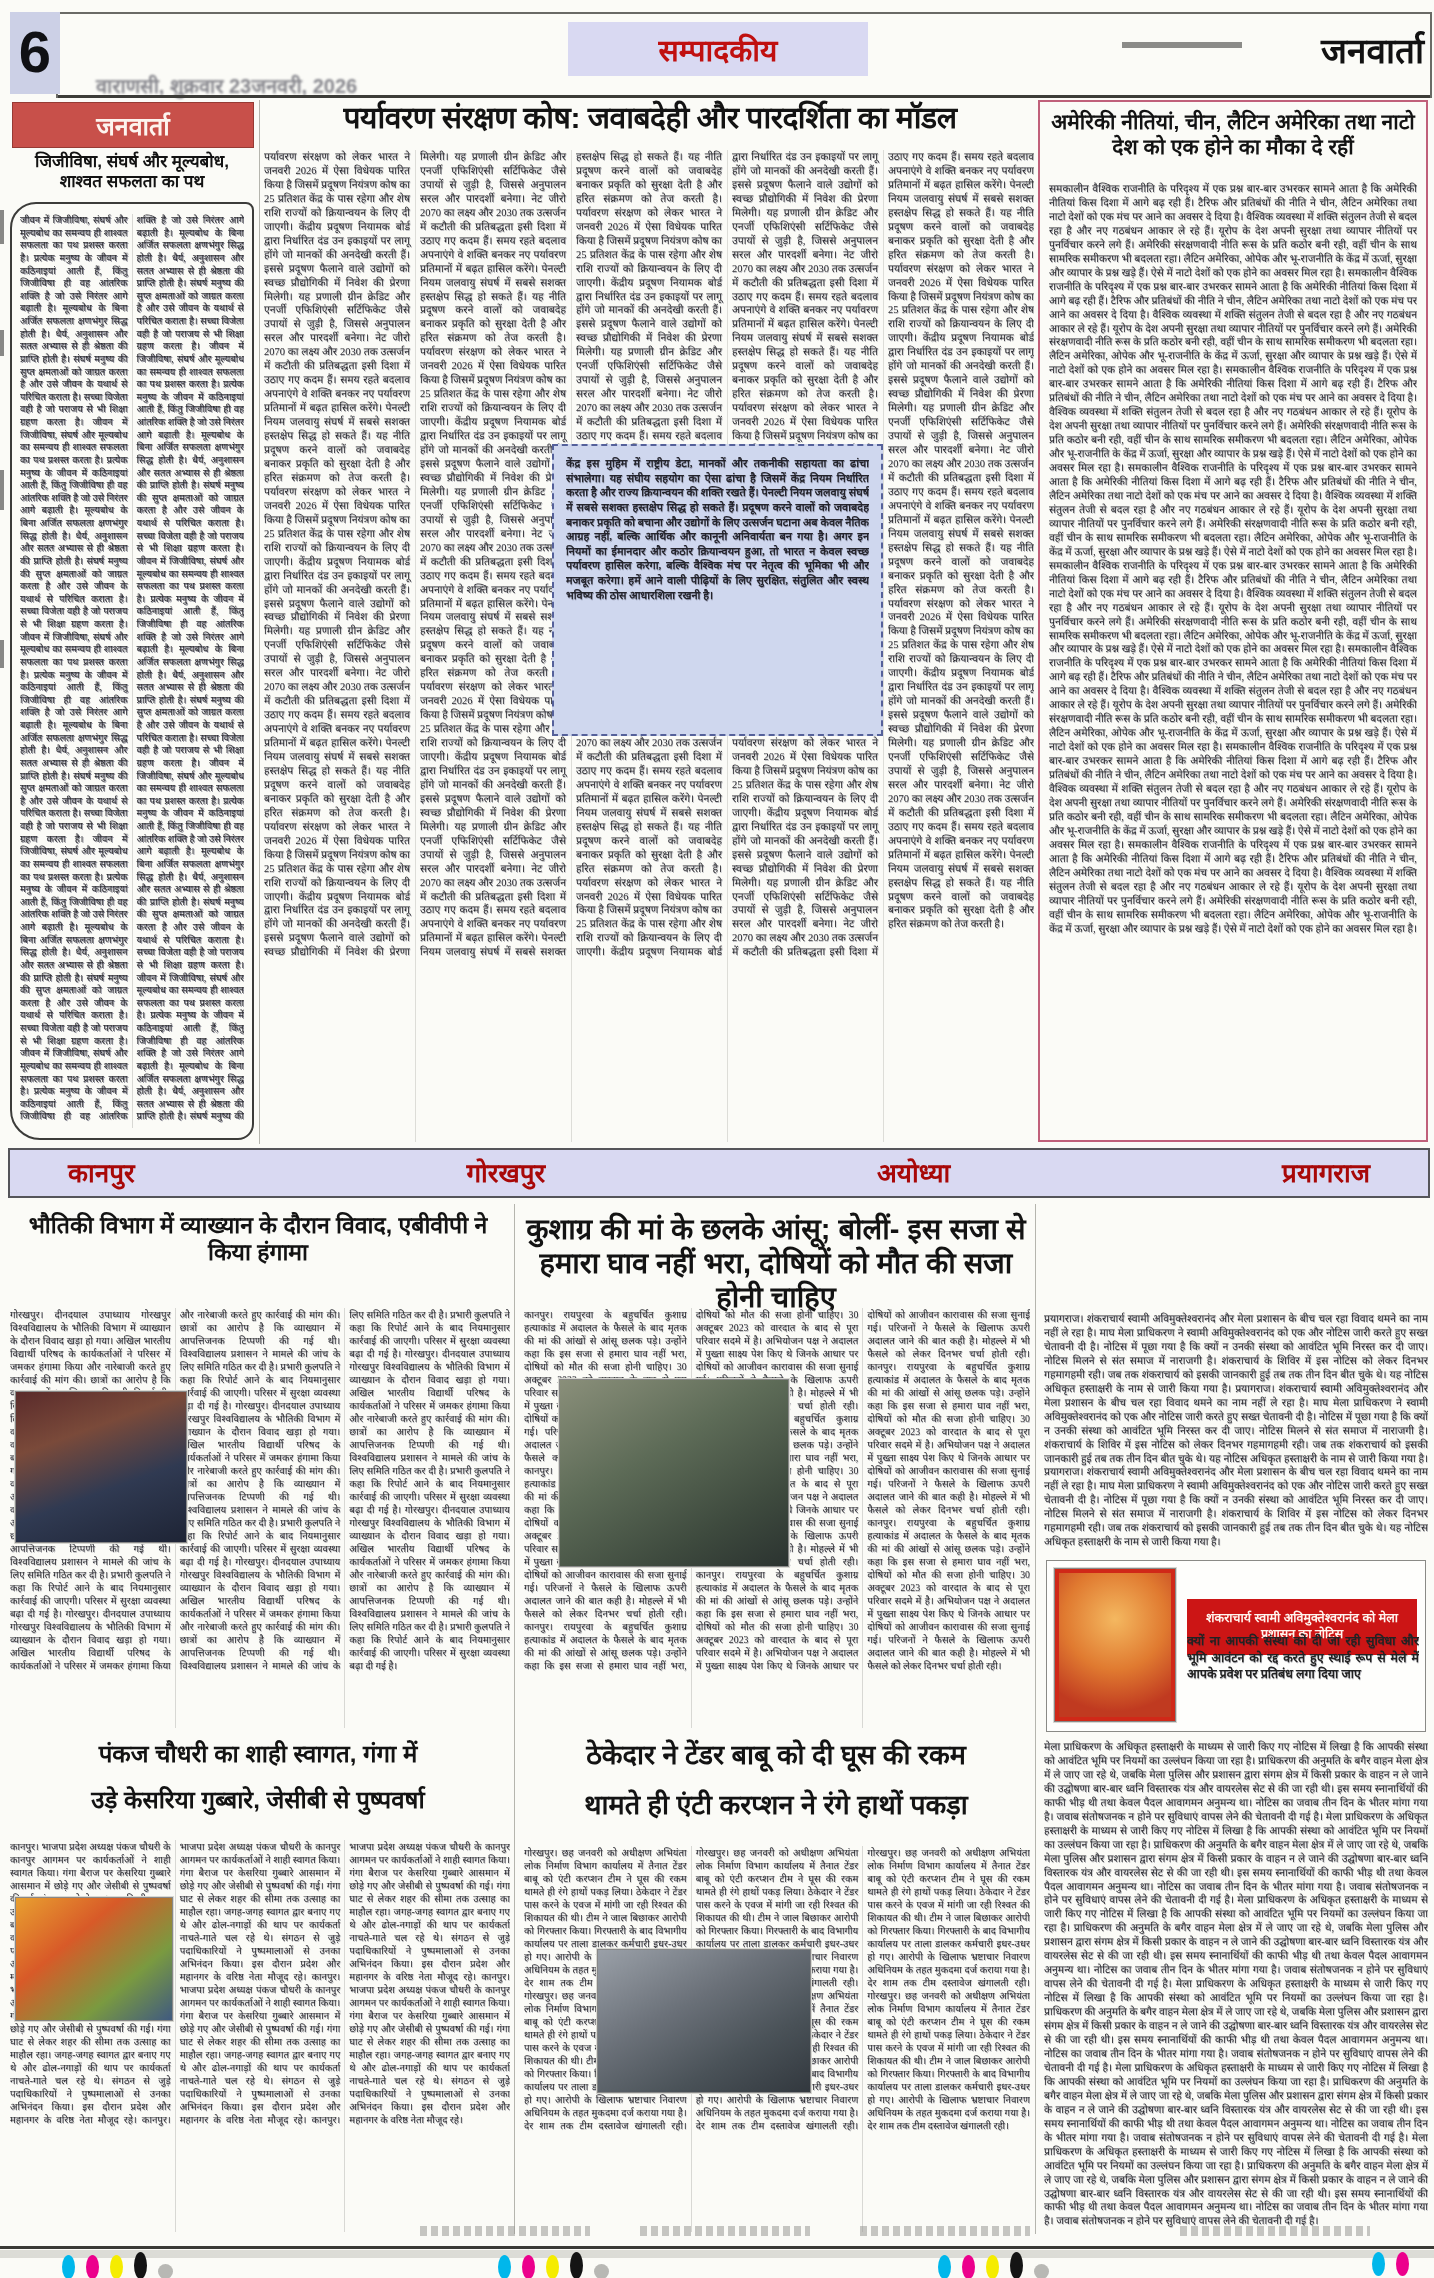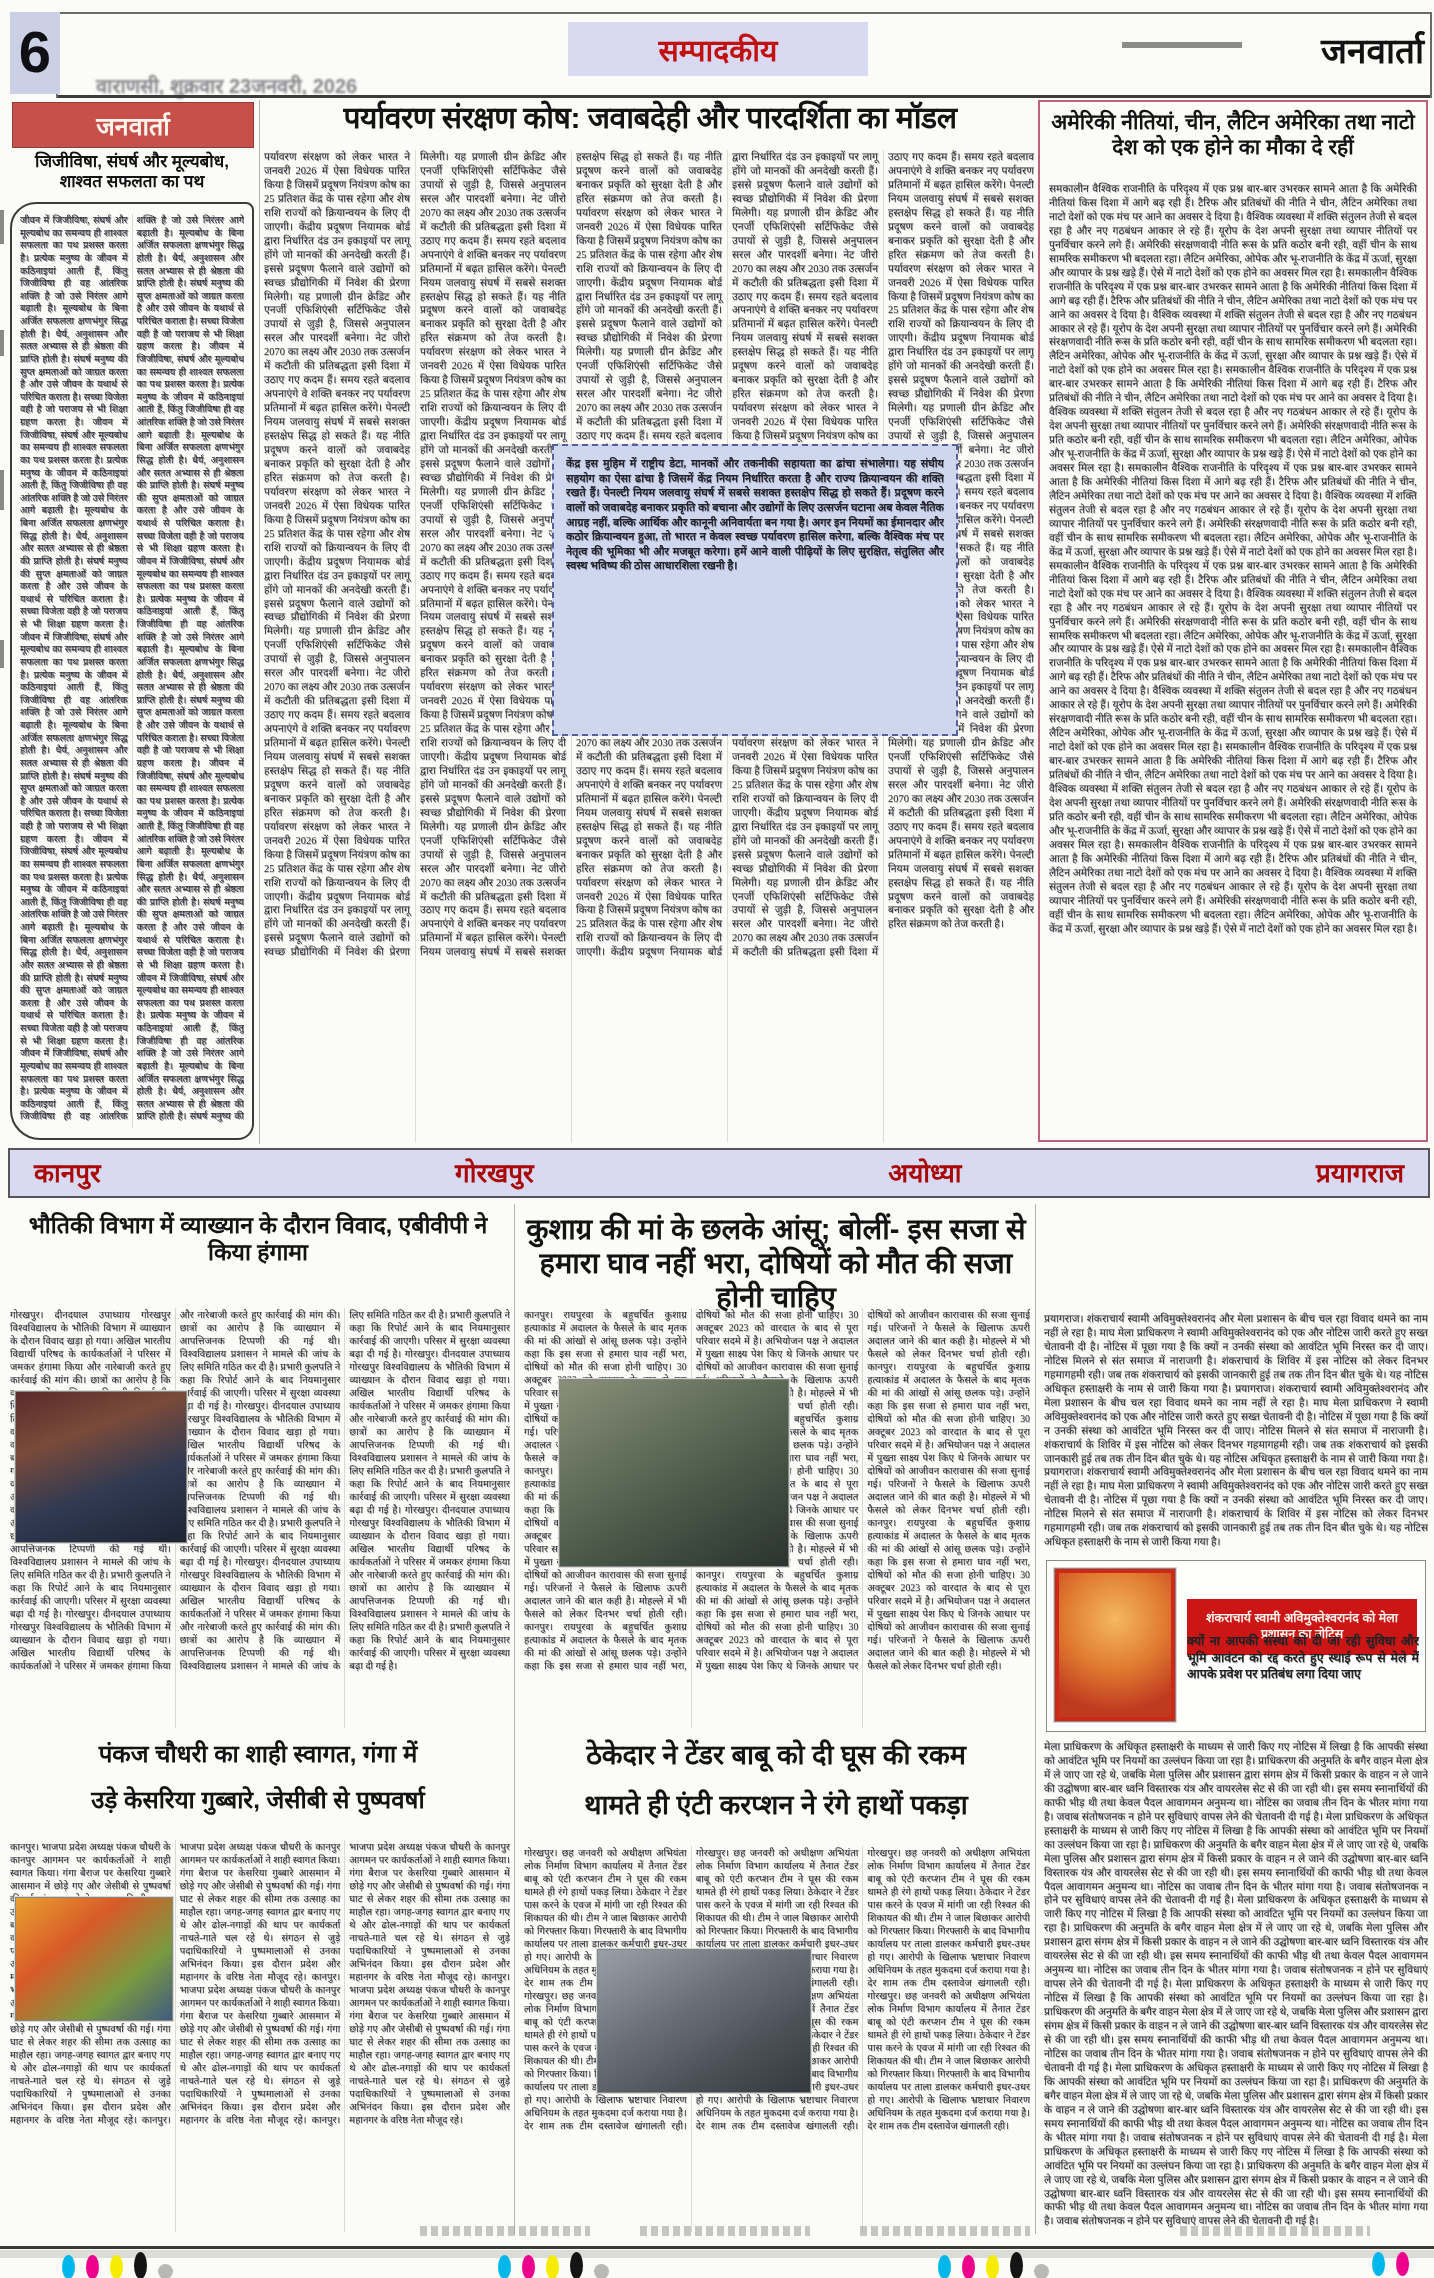--- a/index.html
+++ b/index.html
@@ -64,33 +64,33 @@
               border-radius:26px 8px 16px 30px;padding:10px 8px;box-sizing:border-box;">
     <div class="body-text heavy cols2" style="height:100%;font-size:9.5px;">जीवन में जिजीविषा, संघर्ष और मूल्यबोध का समन्वय ही शाश्वत सफलता का पथ प्रशस्त करता है। प्रत्येक मनुष्य के जीवन में कठिनाइयां आती हैं, किंतु जिजीविषा ही वह आंतरिक शक्ति है जो उसे निरंतर आगे बढ़ाती है। मूल्यबोध के बिना अर्जित सफलता क्षणभंगुर सिद्ध होती है। धैर्य, अनुशासन और सतत अभ्यास से ही श्रेष्ठता की प्राप्ति होती है। संघर्ष मनुष्य की सुप्त क्षमताओं को जाग्रत करता है और उसे जीवन के यथार्थ से परिचित कराता है। सच्चा विजेता वही है जो पराजय से भी शिक्षा ग्रहण करता है। जीवन में जिजीविषा, संघर्ष और मूल्यबोध का समन्वय ही शाश्वत सफलता का पथ प्रशस्त करता है। प्रत्येक मनुष्य के जीवन में कठिनाइयां आती हैं, किंतु जिजीविषा ही वह आंतरिक शक्ति है जो उसे निरंतर आगे बढ़ाती है। मूल्यबोध के बिना अर्जित सफलता क्षणभंगुर सिद्ध होती है। धैर्य, अनुशासन और सतत अभ्यास से ही श्रेष्ठता की प्राप्ति होती है। संघर्ष मनुष्य की सुप्त क्षमताओं को जाग्रत करता है और उसे जीवन के यथार्थ से परिचित कराता है। सच्चा विजेता वही है जो पराजय से भी शिक्षा ग्रहण करता है। जीवन में जिजीविषा, संघर्ष और मूल्यबोध का समन्वय ही शाश्वत सफलता का पथ प्रशस्त करता है। प्रत्येक मनुष्य के जीवन में कठिनाइयां आती हैं, किंतु जिजीविषा ही वह आंतरिक शक्ति है जो उसे निरंतर आगे बढ़ाती है। मूल्यबोध के बिना अर्जित सफलता क्षणभंगुर सिद्ध होती है। धैर्य, अनुशासन और सतत अभ्यास से ही श्रेष्ठता की प्राप्ति होती है। संघर्ष मनुष्य की सुप्त क्षमताओं को जाग्रत करता है और उसे जीवन के यथार्थ से परिचित कराता है। सच्चा विजेता वही है जो पराजय से भी शिक्षा ग्रहण करता है। जीवन में जिजीविषा, संघर्ष और मूल्यबोध का समन्वय ही शाश्वत सफलता का पथ प्रशस्त करता है। प्रत्येक मनुष्य के जीवन में कठिनाइयां आती हैं, किंतु जिजीविषा ही वह आंतरिक शक्ति है जो उसे निरंतर आगे बढ़ाती है। मूल्यबोध के बिना अर्जित सफलता क्षणभंगुर सिद्ध होती है। धैर्य, अनुशासन और सतत अभ्यास से ही श्रेष्ठता की प्राप्ति होती है। संघर्ष मनुष्य की सुप्त क्षमताओं को जाग्रत करता है और उसे जीवन के यथार्थ से परिचित कराता है। सच्चा विजेता वही है जो पराजय से भी शिक्षा ग्रहण करता है। जीवन में जिजीविषा, संघर्ष और मूल्यबोध का समन्वय ही शाश्वत सफलता का पथ प्रशस्त करता है। प्रत्येक मनुष्य के जीवन में कठिनाइयां आती हैं, किंतु जिजीविषा ही वह आंतरिक शक्ति है जो उसे निरंतर आगे बढ़ाती है। मूल्यबोध के बिना अर्जित सफलता क्षणभंगुर सिद्ध होती है। धैर्य, अनुशासन और सतत अभ्यास से ही श्रेष्ठता की प्राप्ति होती है। संघर्ष मनुष्य की सुप्त क्षमताओं को जाग्रत करता है और उसे जीवन के यथार्थ से परिचित कराता है। सच्चा विजेता वही है जो पराजय से भी शिक्षा ग्रहण करता है। जीवन में जिजीविषा, संघर्ष और मूल्यबोध का समन्वय ही शाश्वत सफलता का पथ प्रशस्त करता है। प्रत्येक मनुष्य के जीवन में कठिनाइयां आती हैं, किंतु जिजीविषा ही वह आंतरिक शक्ति है जो उसे निरंतर आगे बढ़ाती है। मूल्यबोध के बिना अर्जित सफलता क्षणभंगुर सिद्ध होती है। धैर्य, अनुशासन और सतत अभ्यास से ही श्रेष्ठता की प्राप्ति होती है। संघर्ष मनुष्य की सुप्त क्षमताओं को जाग्रत करता है और उसे जीवन के यथार्थ से परिचित कराता है। सच्चा विजेता वही है जो पराजय से भी शिक्षा ग्रहण करता है। जीवन में जिजीविषा, संघर्ष और मूल्यबोध का समन्वय ही शाश्वत सफलता का पथ प्रशस्त करता है। प्रत्येक मनुष्य के जीवन में कठिनाइयां आती हैं, किंतु जिजीविषा ही वह आंतरिक शक्ति है जो उसे निरंतर आगे बढ़ाती है। मूल्यबोध के बिना अर्जित सफलता क्षणभंगुर सिद्ध होती है। धैर्य, अनुशासन और सतत अभ्यास से ही श्रेष्ठता की प्राप्ति होती है। संघर्ष मनुष्य की सुप्त क्षमताओं को जाग्रत करता है और उसे जीवन के यथार्थ से परिचित कराता है। सच्चा विजेता वही है जो पराजय से भी शिक्षा ग्रहण करता है। जीवन में जिजीविषा, संघर्ष और मूल्यबोध का समन्वय ही शाश्वत सफलता का पथ प्रशस्त करता है। प्रत्येक मनुष्य के जीवन में कठिनाइयां आती हैं, किंतु जिजीविषा ही वह आंतरिक शक्ति है जो उसे निरंतर आगे बढ़ाती है। मूल्यबोध के बिना अर्जित सफलता क्षणभंगुर सिद्ध होती है। धैर्य, अनुशासन और सतत अभ्यास से ही श्रेष्ठता की प्राप्ति होती है। संघर्ष मनुष्य की सुप्त क्षमताओं को जाग्रत करता है और उसे जीवन के यथार्थ से परिचित कराता है। सच्चा विजेता वही है जो पराजय से भी शिक्षा ग्रहण करता है। जीवन में जिजीविषा, संघर्ष और मूल्यबोध का समन्वय ही शाश्वत सफलता का पथ प्रशस्त करता है। प्रत्येक मनुष्य के जीवन में कठिनाइयां आती हैं, किंतु जिजीविषा ही वह आंतरिक शक्ति है जो उसे निरंतर आगे बढ़ाती है। मूल्यबोध के बिना अर्जित सफलता क्षणभंगुर सिद्ध होती है। धैर्य, अनुशासन और सतत अभ्यास से ही श्रेष्ठता की प्राप्ति होती है। संघर्ष मनुष्य की सुप्त क्षमताओं को जाग्रत करता है और उसे जीवन के यथार्थ से परिचित कराता है। सच्चा विजेता वही है जो पराजय से भी शिक्षा ग्रहण करता है।</div>
   </div>
 
   <div class="abs vline" style="left:259px;top:100px;height:1044px;"></div>
 
   <div class="abs hl" style="left:266px;top:100px;width:768px;height:44px;font-size:30px;letter-spacing:-.5px;">पर्यावरण संरक्षण कोष: जवाबदेही और पारदर्शिता का मॉडल</div>
 
   <div class="abs body-text cols5" style="left:264px;top:150px;width:770px;height:992px;">पर्यावरण संरक्षण को लेकर भारत ने जनवरी 2026 में ऐसा विधेयक पारित किया है जिसमें प्रदूषण नियंत्रण कोष का 25 प्रतिशत केंद्र के पास रहेगा और शेष राशि राज्यों को क्रियान्वयन के लिए दी जाएगी। केंद्रीय प्रदूषण नियामक बोर्ड द्वारा निर्धारित दंड उन इकाइयों पर लागू होंगे जो मानकों की अनदेखी करती हैं। इससे प्रदूषण फैलाने वाले उद्योगों को स्वच्छ प्रौद्योगिकी में निवेश की प्रेरणा मिलेगी। यह प्रणाली ग्रीन क्रेडिट और एनर्जी एफिशिएंसी सर्टिफिकेट जैसे उपायों से जुड़ी है, जिससे अनुपालन सरल और पारदर्शी बनेगा। नेट जीरो 2070 का लक्ष्य और 2030 तक उत्सर्जन में कटौती की प्रतिबद्धता इसी दिशा में उठाए गए कदम हैं। समय रहते बदलाव अपनाएंगे वे शक्ति बनकर नए पर्यावरण प्रतिमानों में बढ़त हासिल करेंगे। पेनल्टी नियम जलवायु संघर्ष में सबसे सशक्त हस्तक्षेप सिद्ध हो सकते हैं। यह नीति प्रदूषण करने वालों को जवाबदेह बनाकर प्रकृति को सुरक्षा देती है और हरित संक्रमण को तेज करती है। पर्यावरण संरक्षण को लेकर भारत ने जनवरी 2026 में ऐसा विधेयक पारित किया है जिसमें प्रदूषण नियंत्रण कोष का 25 प्रतिशत केंद्र के पास रहेगा और शेष राशि राज्यों को क्रियान्वयन के लिए दी जाएगी। केंद्रीय प्रदूषण नियामक बोर्ड द्वारा निर्धारित दंड उन इकाइयों पर लागू होंगे जो मानकों की अनदेखी करती हैं। इससे प्रदूषण फैलाने वाले उद्योगों को स्वच्छ प्रौद्योगिकी में निवेश की प्रेरणा मिलेगी। यह प्रणाली ग्रीन क्रेडिट और एनर्जी एफिशिएंसी सर्टिफिकेट जैसे उपायों से जुड़ी है, जिससे अनुपालन सरल और पारदर्शी बनेगा। नेट जीरो 2070 का लक्ष्य और 2030 तक उत्सर्जन में कटौती की प्रतिबद्धता इसी दिशा में उठाए गए कदम हैं। समय रहते बदलाव अपनाएंगे वे शक्ति बनकर नए पर्यावरण प्रतिमानों में बढ़त हासिल करेंगे। पेनल्टी नियम जलवायु संघर्ष में सबसे सशक्त हस्तक्षेप सिद्ध हो सकते हैं। यह नीति प्रदूषण करने वालों को जवाबदेह बनाकर प्रकृति को सुरक्षा देती है और हरित संक्रमण को तेज करती है। पर्यावरण संरक्षण को लेकर भारत ने जनवरी 2026 में ऐसा विधेयक पारित किया है जिसमें प्रदूषण नियंत्रण कोष का 25 प्रतिशत केंद्र के पास रहेगा और शेष राशि राज्यों को क्रियान्वयन के लिए दी जाएगी। केंद्रीय प्रदूषण नियामक बोर्ड द्वारा निर्धारित दंड उन इकाइयों पर लागू होंगे जो मानकों की अनदेखी करती हैं। इससे प्रदूषण फैलाने वाले उद्योगों को स्वच्छ प्रौद्योगिकी में निवेश की प्रेरणा मिलेगी। यह प्रणाली ग्रीन क्रेडिट और एनर्जी एफिशिएंसी सर्टिफिकेट जैसे उपायों से जुड़ी है, जिससे अनुपालन सरल और पारदर्शी बनेगा। नेट जीरो 2070 का लक्ष्य और 2030 तक उत्सर्जन में कटौती की प्रतिबद्धता इसी दिशा में उठाए गए कदम हैं। समय रहते बदलाव अपनाएंगे वे शक्ति बनकर नए पर्यावरण प्रतिमानों में बढ़त हासिल करेंगे। पेनल्टी नियम जलवायु संघर्ष में सबसे सशक्त हस्तक्षेप सिद्ध हो सकते हैं। यह नीति प्रदूषण करने वालों को जवाबदेह बनाकर प्रकृति को सुरक्षा देती है और हरित संक्रमण को तेज करती है। पर्यावरण संरक्षण को लेकर भारत ने जनवरी 2026 में ऐसा विधेयक पारित किया है जिसमें प्रदूषण नियंत्रण कोष का 25 प्रतिशत केंद्र के पास रहेगा और शेष राशि राज्यों को क्रियान्वयन के लिए दी जाएगी। केंद्रीय प्रदूषण नियामक बोर्ड द्वारा निर्धारित दंड उन इकाइयों पर लागू होंगे जो मानकों की अनदेखी करती हैं। इससे प्रदूषण फैलाने वाले उद्योगों को स्वच्छ प्रौद्योगिकी में निवेश की प्रेरणा मिलेगी। यह प्रणाली ग्रीन क्रेडिट और एनर्जी एफिशिएंसी सर्टिफिकेट जैसे उपायों से जुड़ी है, जिससे अनुपालन सरल और पारदर्शी बनेगा। नेट जीरो 2070 का लक्ष्य और 2030 तक उत्सर्जन में कटौती की प्रतिबद्धता इसी दिशा में उठाए गए कदम हैं। समय रहते बदलाव अपनाएंगे वे शक्ति बनकर नए पर्यावरण प्रतिमानों में बढ़त हासिल करेंगे। पेनल्टी नियम जलवायु संघर्ष में सबसे सशक्त हस्तक्षेप सिद्ध हो सकते हैं। यह नीति प्रदूषण करने वालों को जवाबदेह बनाकर प्रकृति को सुरक्षा देती है और हरित संक्रमण को तेज करती है। पर्यावरण संरक्षण को लेकर भारत ने जनवरी 2026 में ऐसा विधेयक पारित किया है जिसमें प्रदूषण नियंत्रण कोष का 25 प्रतिशत केंद्र के पास रहेगा और शेष राशि राज्यों को क्रियान्वयन के लिए दी जाएगी। केंद्रीय प्रदूषण नियामक बोर्ड द्वारा निर्धारित दंड उन इकाइयों पर लागू होंगे जो मानकों की अनदेखी करती हैं। इससे प्रदूषण फैलाने वाले उद्योगों को स्वच्छ प्रौद्योगिकी में निवेश की प्रेरणा मिलेगी। यह प्रणाली ग्रीन क्रेडिट और एनर्जी एफिशिएंसी सर्टिफिकेट जैसे उपायों से जुड़ी है, जिससे अनुपालन सरल और पारदर्शी बनेगा। नेट जीरो 2070 का लक्ष्य और 2030 तक उत्सर्जन में कटौती की प्रतिबद्धता इसी दिशा में उठाए गए कदम हैं। समय रहते बदलाव अपनाएंगे वे शक्ति बनकर नए पर्यावरण प्रतिमानों में बढ़त हासिल करेंगे। पेनल्टी नियम जलवायु संघर्ष में सबसे सशक्त हस्तक्षेप सिद्ध हो सकते हैं। यह नीति प्रदूषण करने वालों को जवाबदेह बनाकर प्रकृति को सुरक्षा देती है और हरित संक्रमण को तेज करती है। पर्यावरण संरक्षण को लेकर भारत ने जनवरी 2026 में ऐसा विधेयक पारित किया है जिसमें प्रदूषण नियंत्रण कोष का 25 प्रतिशत केंद्र के पास रहेगा और शेष राशि राज्यों को क्रियान्वयन के लिए दी जाएगी। केंद्रीय प्रदूषण नियामक बोर्ड द्वारा निर्धारित दंड उन इकाइयों पर लागू होंगे जो मानकों की अनदेखी करती हैं। इससे प्रदूषण फैलाने वाले उद्योगों को स्वच्छ प्रौद्योगिकी में निवेश की प्रेरणा मिलेगी। यह प्रणाली ग्रीन क्रेडिट और एनर्जी एफिशिएंसी सर्टिफिकेट जैसे उपायों से जुड़ी है, जिससे अनुपालन सरल और पारदर्शी बनेगा। नेट जीरो 2070 का लक्ष्य और 2030 तक उत्सर्जन में कटौती की प्रतिबद्धता इसी दिशा में उठाए गए कदम हैं। समय रहते बदलाव अपनाएंगे वे शक्ति बनकर नए पर्यावरण प्रतिमानों में बढ़त हासिल करेंगे। पेनल्टी नियम जलवायु संघर्ष में सबसे सशक्त हस्तक्षेप सिद्ध हो सकते हैं। यह नीति प्रदूषण करने वालों को जवाबदेह बनाकर प्रकृति को सुरक्षा देती है और हरित संक्रमण को तेज करती है। पर्यावरण संरक्षण को लेकर भारत ने जनवरी 2026 में ऐसा विधेयक पारित किया है जिसमें प्रदूषण नियंत्रण कोष का 25 प्रतिशत केंद्र के पास रहेगा और शेष राशि राज्यों को क्रियान्वयन के लिए दी जाएगी। केंद्रीय प्रदूषण नियामक बोर्ड द्वारा निर्धारित दंड उन इकाइयों पर लागू होंगे जो मानकों की अनदेखी करती हैं। इससे प्रदूषण फैलाने वाले उद्योगों को स्वच्छ प्रौद्योगिकी में निवेश की प्रेरणा मिलेगी। यह प्रणाली ग्रीन क्रेडिट और एनर्जी एफिशिएंसी सर्टिफिकेट जैसे उपायों से जुड़ी है, जिससे अनुपालन सरल और पारदर्शी बनेगा। नेट जीरो 2070 का लक्ष्य और 2030 तक उत्सर्जन में कटौती की प्रतिबद्धता इसी दिशा में उठाए गए कदम हैं। समय रहते बदलाव अपनाएंगे वे शक्ति बनकर नए पर्यावरण प्रतिमानों में बढ़त हासिल करेंगे। पेनल्टी नियम जलवायु संघर्ष में सबसे सशक्त हस्तक्षेप सिद्ध हो सकते हैं। यह नीति प्रदूषण करने वालों को जवाबदेह बनाकर प्रकृति को सुरक्षा देती है और हरित संक्रमण को तेज करती है। पर्यावरण संरक्षण को लेकर भारत ने जनवरी 2026 में ऐसा विधेयक पारित किया है जिसमें प्रदूषण नियंत्रण कोष का 25 प्रतिशत केंद्र के पास रहेगा और शेष राशि राज्यों को क्रियान्वयन के लिए दी जाएगी। केंद्रीय प्रदूषण नियामक बोर्ड द्वारा निर्धारित दंड उन इकाइयों पर लागू होंगे जो मानकों की अनदेखी करती हैं। इससे प्रदूषण फैलाने वाले उद्योगों को स्वच्छ प्रौद्योगिकी में निवेश की प्रेरणा मिलेगी। यह प्रणाली ग्रीन क्रेडिट और एनर्जी एफिशिएंसी सर्टिफिकेट जैसे उपायों से जुड़ी है, जिससे अनुपालन सरल और पारदर्शी बनेगा। नेट जीरो 2070 का लक्ष्य और 2030 तक उत्सर्जन में कटौती की प्रतिबद्धता इसी दिशा में उठाए गए कदम हैं। समय रहते बदलाव अपनाएंगे वे शक्ति बनकर नए पर्यावरण प्रतिमानों में बढ़त हासिल करेंगे। पेनल्टी नियम जलवायु संघर्ष में सबसे सशक्त हस्तक्षेप सिद्ध हो सकते हैं। यह नीति प्रदूषण करने वालों को जवाबदेह बनाकर प्रकृति को सुरक्षा देती है और हरित संक्रमण को तेज करती है। पर्यावरण संरक्षण को लेकर भारत ने जनवरी 2026 में ऐसा विधेयक पारित किया है जिसमें प्रदूषण नियंत्रण कोष का 25 प्रतिशत केंद्र के पास रहेगा और शेष राशि राज्यों को क्रियान्वयन के लिए दी जाएगी। केंद्रीय प्रदूषण नियामक बोर्ड द्वारा निर्धारित दंड उन इकाइयों पर लागू होंगे जो मानकों की अनदेखी करती हैं। इससे प्रदूषण फैलाने वाले उद्योगों को स्वच्छ प्रौद्योगिकी में निवेश की प्रेरणा मिलेगी। यह प्रणाली ग्रीन क्रेडिट और एनर्जी एफिशिएंसी सर्टिफिकेट जैसे उपायों से जुड़ी है, जिससे अनुपालन सरल और पारदर्शी बनेगा। नेट जीरो 2070 का लक्ष्य और 2030 तक उत्सर्जन में कटौती की प्रतिबद्धता इसी दिशा में उठाए गए कदम हैं। समय रहते बदलाव अपनाएंगे वे शक्ति बनकर नए पर्यावरण प्रतिमानों में बढ़त हासिल करेंगे। पेनल्टी नियम जलवायु संघर्ष में सबसे सशक्त हस्तक्षेप सिद्ध हो सकते हैं। यह नीति प्रदूषण करने वालों को जवाबदेह बनाकर प्रकृति को सुरक्षा देती है और हरित संक्रमण को तेज करती है। पर्यावरण संरक्षण को लेकर भारत ने जनवरी 2026 में ऐसा विधेयक पारित किया है जिसमें प्रदूषण नियंत्रण कोष का 25 प्रतिशत केंद्र के पास रहेगा और शेष राशि राज्यों को क्रियान्वयन के लिए दी जाएगी। केंद्रीय प्रदूषण नियामक बोर्ड द्वारा निर्धारित दंड उन इकाइयों पर लागू होंगे जो मानकों की अनदेखी करती हैं। इससे प्रदूषण फैलाने वाले उद्योगों को स्वच्छ प्रौद्योगिकी में निवेश की प्रेरणा मिलेगी। यह प्रणाली ग्रीन क्रेडिट और एनर्जी एफिशिएंसी सर्टिफिकेट जैसे उपायों से जुड़ी है, जिससे अनुपालन सरल और पारदर्शी बनेगा। नेट जीरो 2070 का लक्ष्य और 2030 तक उत्सर्जन में कटौती की प्रतिबद्धता इसी दिशा में उठाए गए कदम हैं। समय रहते बदलाव अपनाएंगे वे शक्ति बनकर नए पर्यावरण प्रतिमानों में बढ़त हासिल करेंगे। पेनल्टी नियम जलवायु संघर्ष में सबसे सशक्त हस्तक्षेप सिद्ध हो सकते हैं। यह नीति प्रदूषण करने वालों को जवाबदेह बनाकर प्रकृति को सुरक्षा देती है और हरित संक्रमण को तेज करती है। पर्यावरण संरक्षण को लेकर भारत ने जनवरी 2026 में ऐसा विधेयक पारित किया है जिसमें प्रदूषण नियंत्रण कोष का 25 प्रतिशत केंद्र के पास रहेगा और शेष राशि राज्यों को क्रियान्वयन के लिए दी जाएगी। केंद्रीय प्रदूषण नियामक बोर्ड द्वारा निर्धारित दंड उन इकाइयों पर लागू होंगे जो मानकों की अनदेखी करती हैं। इससे प्रदूषण फैलाने वाले उद्योगों को स्वच्छ प्रौद्योगिकी में निवेश की प्रेरणा मिलेगी। यह प्रणाली ग्रीन क्रेडिट और एनर्जी एफिशिएंसी सर्टिफिकेट जैसे उपायों से जुड़ी है, जिससे अनुपालन सरल और पारदर्शी बनेगा। नेट जीरो 2070 का लक्ष्य और 2030 तक उत्सर्जन में कटौती की प्रतिबद्धता इसी दिशा में उठाए गए कदम हैं। समय रहते बदलाव अपनाएंगे वे शक्ति बनकर नए पर्यावरण प्रतिमानों में बढ़त हासिल करेंगे। पेनल्टी नियम जलवायु संघर्ष में सबसे सशक्त हस्तक्षेप सिद्ध हो सकते हैं। यह नीति प्रदूषण करने वालों को जवाबदेह बनाकर प्रकृति को सुरक्षा देती है और हरित संक्रमण को तेज करती है। पर्यावरण संरक्षण को लेकर भारत ने जनवरी 2026 में ऐसा विधेयक पारित किया है जिसमें प्रदूषण नियंत्रण कोष का 25 प्रतिशत केंद्र के पास रहेगा और शेष राशि राज्यों को क्रियान्वयन के लिए दी जाएगी। केंद्रीय प्रदूषण नियामक बोर्ड द्वारा निर्धारित दंड उन इकाइयों पर लागू होंगे जो मानकों की अनदेखी करती हैं। इससे प्रदूषण फैलाने वाले उद्योगों को स्वच्छ प्रौद्योगिकी में निवेश की प्रेरणा मिलेगी। यह प्रणाली ग्रीन क्रेडिट और एनर्जी एफिशिएंसी सर्टिफिकेट जैसे उपायों से जुड़ी है, जिससे अनुपालन सरल और पारदर्शी बनेगा। नेट जीरो 2070 का लक्ष्य और 2030 तक उत्सर्जन में कटौती की प्रतिबद्धता इसी दिशा में उठाए गए कदम हैं। समय रहते बदलाव अपनाएंगे वे शक्ति बनकर नए पर्यावरण प्रतिमानों में बढ़त हासिल करेंगे। पेनल्टी नियम जलवायु संघर्ष में सबसे सशक्त हस्तक्षेप सिद्ध हो सकते हैं। यह नीति प्रदूषण करने वालों को जवाबदेह बनाकर प्रकृति को सुरक्षा देती है और हरित संक्रमण को तेज करती है।</div>
 
-  <div class="abs" style="left:552px;top:444px;width:406px;height:292px;background:#cfd7ee;border:2px dashed #55619a;
+  <div class="abs" style="left:552px;top:444px;width:331px;height:292px;background:#cfd7ee;border:2px dashed #55619a;
               padding:10px 12px;box-sizing:border-box;">
     <div class="body-text" style="height:100%;font-size:11px;font-weight:700;color:#24242c;">केंद्र इस मुहिम में राष्ट्रीय डेटा, मानकों और तकनीकी सहायता का ढांचा संभालेगा। यह संघीय सहयोग का ऐसा ढांचा है जिसमें केंद्र नियम निर्धारित करता है और राज्य क्रियान्वयन की शक्ति रखते हैं। पेनल्टी नियम जलवायु संघर्ष में सबसे सशक्त हस्तक्षेप सिद्ध हो सकते हैं। प्रदूषण करने वालों को जवाबदेह बनाकर प्रकृति को बचाना और उद्योगों के लिए उत्सर्जन घटाना अब केवल नैतिक आग्रह नहीं, बल्कि आर्थिक और कानूनी अनिवार्यता बन गया है। अगर इन नियमों का ईमानदार और कठोर क्रियान्वयन हुआ, तो भारत न केवल स्वच्छ पर्यावरण हासिल करेगा, बल्कि वैश्विक मंच पर नेतृत्व की भूमिका भी और मजबूत करेगा। हमें आने वाली पीढ़ियों के लिए सुरक्षित, संतुलित और स्वस्थ भविष्य की ठोस आधारशिला रखनी है।</div>
   </div>
 
   <div class="abs" style="left:1038px;top:100px;width:390px;height:1042px;border:2px solid #c0607a;
               padding:8px 9px;box-sizing:border-box;">
     <div class="hl" style="font-size:21px;height:64px;margin-bottom:8px;">अमेरिकी नीतियां, चीन, लैटिन अमेरिका तथा नाटो देश को एक होने का मौका दे रहीं</div>
     <div class="body-text" style="height:938px;">समकालीन वैश्विक राजनीति के परिदृश्य में एक प्रश्न बार-बार उभरकर सामने आता है कि अमेरिकी नीतियां किस दिशा में आगे बढ़ रही हैं। टैरिफ और प्रतिबंधों की नीति ने चीन, लैटिन अमेरिका तथा नाटो देशों को एक मंच पर आने का अवसर दे दिया है। वैश्विक व्यवस्था में शक्ति संतुलन तेजी से बदल रहा है और नए गठबंधन आकार ले रहे हैं। यूरोप के देश अपनी सुरक्षा तथा व्यापार नीतियों पर पुनर्विचार करने लगे हैं। अमेरिकी संरक्षणवादी नीति रूस के प्रति कठोर बनी रही, वहीं चीन के साथ सामरिक समीकरण भी बदलता रहा। लैटिन अमेरिका, ओपेक और भू-राजनीति के केंद्र में ऊर्जा, सुरक्षा और व्यापार के प्रश्न खड़े हैं। ऐसे में नाटो देशों को एक होने का अवसर मिल रहा है। समकालीन वैश्विक राजनीति के परिदृश्य में एक प्रश्न बार-बार उभरकर सामने आता है कि अमेरिकी नीतियां किस दिशा में आगे बढ़ रही हैं। टैरिफ और प्रतिबंधों की नीति ने चीन, लैटिन अमेरिका तथा नाटो देशों को एक मंच पर आने का अवसर दे दिया है। वैश्विक व्यवस्था में शक्ति संतुलन तेजी से बदल रहा है और नए गठबंधन आकार ले रहे हैं। यूरोप के देश अपनी सुरक्षा तथा व्यापार नीतियों पर पुनर्विचार करने लगे हैं। अमेरिकी संरक्षणवादी नीति रूस के प्रति कठोर बनी रही, वहीं चीन के साथ सामरिक समीकरण भी बदलता रहा। लैटिन अमेरिका, ओपेक और भू-राजनीति के केंद्र में ऊर्जा, सुरक्षा और व्यापार के प्रश्न खड़े हैं। ऐसे में नाटो देशों को एक होने का अवसर मिल रहा है। समकालीन वैश्विक राजनीति के परिदृश्य में एक प्रश्न बार-बार उभरकर सामने आता है कि अमेरिकी नीतियां किस दिशा में आगे बढ़ रही हैं। टैरिफ और प्रतिबंधों की नीति ने चीन, लैटिन अमेरिका तथा नाटो देशों को एक मंच पर आने का अवसर दे दिया है। वैश्विक व्यवस्था में शक्ति संतुलन तेजी से बदल रहा है और नए गठबंधन आकार ले रहे हैं। यूरोप के देश अपनी सुरक्षा तथा व्यापार नीतियों पर पुनर्विचार करने लगे हैं। अमेरिकी संरक्षणवादी नीति रूस के प्रति कठोर बनी रही, वहीं चीन के साथ सामरिक समीकरण भी बदलता रहा। लैटिन अमेरिका, ओपेक और भू-राजनीति के केंद्र में ऊर्जा, सुरक्षा और व्यापार के प्रश्न खड़े हैं। ऐसे में नाटो देशों को एक होने का अवसर मिल रहा है। समकालीन वैश्विक राजनीति के परिदृश्य में एक प्रश्न बार-बार उभरकर सामने आता है कि अमेरिकी नीतियां किस दिशा में आगे बढ़ रही हैं। टैरिफ और प्रतिबंधों की नीति ने चीन, लैटिन अमेरिका तथा नाटो देशों को एक मंच पर आने का अवसर दे दिया है। वैश्विक व्यवस्था में शक्ति संतुलन तेजी से बदल रहा है और नए गठबंधन आकार ले रहे हैं। यूरोप के देश अपनी सुरक्षा तथा व्यापार नीतियों पर पुनर्विचार करने लगे हैं। अमेरिकी संरक्षणवादी नीति रूस के प्रति कठोर बनी रही, वहीं चीन के साथ सामरिक समीकरण भी बदलता रहा। लैटिन अमेरिका, ओपेक और भू-राजनीति के केंद्र में ऊर्जा, सुरक्षा और व्यापार के प्रश्न खड़े हैं। ऐसे में नाटो देशों को एक होने का अवसर मिल रहा है। समकालीन वैश्विक राजनीति के परिदृश्य में एक प्रश्न बार-बार उभरकर सामने आता है कि अमेरिकी नीतियां किस दिशा में आगे बढ़ रही हैं। टैरिफ और प्रतिबंधों की नीति ने चीन, लैटिन अमेरिका तथा नाटो देशों को एक मंच पर आने का अवसर दे दिया है। वैश्विक व्यवस्था में शक्ति संतुलन तेजी से बदल रहा है और नए गठबंधन आकार ले रहे हैं। यूरोप के देश अपनी सुरक्षा तथा व्यापार नीतियों पर पुनर्विचार करने लगे हैं। अमेरिकी संरक्षणवादी नीति रूस के प्रति कठोर बनी रही, वहीं चीन के साथ सामरिक समीकरण भी बदलता रहा। लैटिन अमेरिका, ओपेक और भू-राजनीति के केंद्र में ऊर्जा, सुरक्षा और व्यापार के प्रश्न खड़े हैं। ऐसे में नाटो देशों को एक होने का अवसर मिल रहा है। समकालीन वैश्विक राजनीति के परिदृश्य में एक प्रश्न बार-बार उभरकर सामने आता है कि अमेरिकी नीतियां किस दिशा में आगे बढ़ रही हैं। टैरिफ और प्रतिबंधों की नीति ने चीन, लैटिन अमेरिका तथा नाटो देशों को एक मंच पर आने का अवसर दे दिया है। वैश्विक व्यवस्था में शक्ति संतुलन तेजी से बदल रहा है और नए गठबंधन आकार ले रहे हैं। यूरोप के देश अपनी सुरक्षा तथा व्यापार नीतियों पर पुनर्विचार करने लगे हैं। अमेरिकी संरक्षणवादी नीति रूस के प्रति कठोर बनी रही, वहीं चीन के साथ सामरिक समीकरण भी बदलता रहा। लैटिन अमेरिका, ओपेक और भू-राजनीति के केंद्र में ऊर्जा, सुरक्षा और व्यापार के प्रश्न खड़े हैं। ऐसे में नाटो देशों को एक होने का अवसर मिल रहा है। समकालीन वैश्विक राजनीति के परिदृश्य में एक प्रश्न बार-बार उभरकर सामने आता है कि अमेरिकी नीतियां किस दिशा में आगे बढ़ रही हैं। टैरिफ और प्रतिबंधों की नीति ने चीन, लैटिन अमेरिका तथा नाटो देशों को एक मंच पर आने का अवसर दे दिया है। वैश्विक व्यवस्था में शक्ति संतुलन तेजी से बदल रहा है और नए गठबंधन आकार ले रहे हैं। यूरोप के देश अपनी सुरक्षा तथा व्यापार नीतियों पर पुनर्विचार करने लगे हैं। अमेरिकी संरक्षणवादी नीति रूस के प्रति कठोर बनी रही, वहीं चीन के साथ सामरिक समीकरण भी बदलता रहा। लैटिन अमेरिका, ओपेक और भू-राजनीति के केंद्र में ऊर्जा, सुरक्षा और व्यापार के प्रश्न खड़े हैं। ऐसे में नाटो देशों को एक होने का अवसर मिल रहा है। समकालीन वैश्विक राजनीति के परिदृश्य में एक प्रश्न बार-बार उभरकर सामने आता है कि अमेरिकी नीतियां किस दिशा में आगे बढ़ रही हैं। टैरिफ और प्रतिबंधों की नीति ने चीन, लैटिन अमेरिका तथा नाटो देशों को एक मंच पर आने का अवसर दे दिया है। वैश्विक व्यवस्था में शक्ति संतुलन तेजी से बदल रहा है और नए गठबंधन आकार ले रहे हैं। यूरोप के देश अपनी सुरक्षा तथा व्यापार नीतियों पर पुनर्विचार करने लगे हैं। अमेरिकी संरक्षणवादी नीति रूस के प्रति कठोर बनी रही, वहीं चीन के साथ सामरिक समीकरण भी बदलता रहा। लैटिन अमेरिका, ओपेक और भू-राजनीति के केंद्र में ऊर्जा, सुरक्षा और व्यापार के प्रश्न खड़े हैं। ऐसे में नाटो देशों को एक होने का अवसर मिल रहा है।</div>
   </div>
 
   <div class="abs" style="left:8px;top:1148px;width:1422px;height:50px;background:#d9d9f2;border:2px solid #55555a;
-              box-sizing:border-box;display:flex;align-items:center;justify-content:space-between;padding:0 24px;">
+              box-sizing:border-box;display:flex;align-items:center;justify-content:space-between;padding:0 58px;">
     <span class="hl" style="font-size:26px;color:#a80808;">कानपुर</span>
     <span class="hl" style="font-size:26px;color:#a80808;">गोरखपुर</span>
     <span class="hl" style="font-size:26px;color:#a80808;">अयोध्या</span>
     <span class="hl" style="font-size:26px;color:#a80808;">प्रयागराज</span>
   </div>
 
   <div class="abs vline" style="left:514px;top:1204px;height:1030px;"></div>
   <div class="abs vline" style="left:1035px;top:1204px;height:1030px;"></div>
 
   <div class="abs hl" style="left:8px;top:1212px;width:500px;height:92px;font-size:23px;">भौतिकी विभाग में व्याख्यान के दौरान विवाद, एबीवीपी ने किया हंगामा</div>

